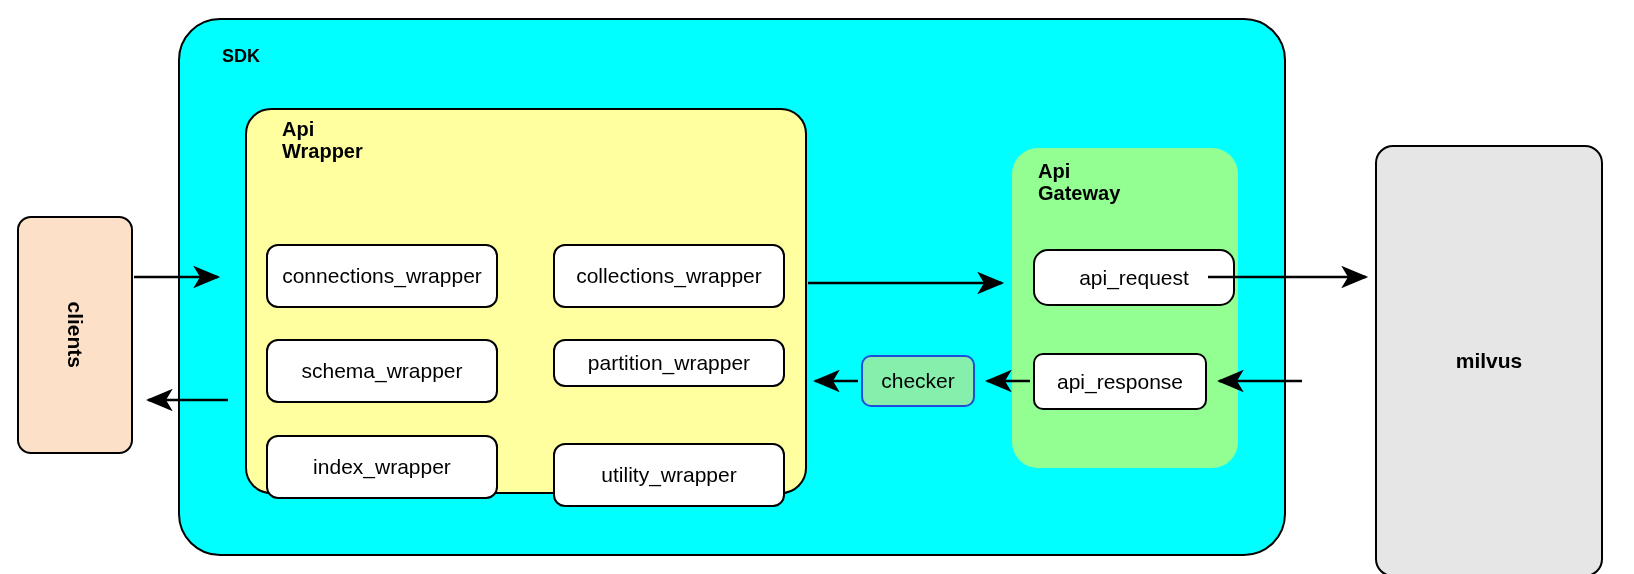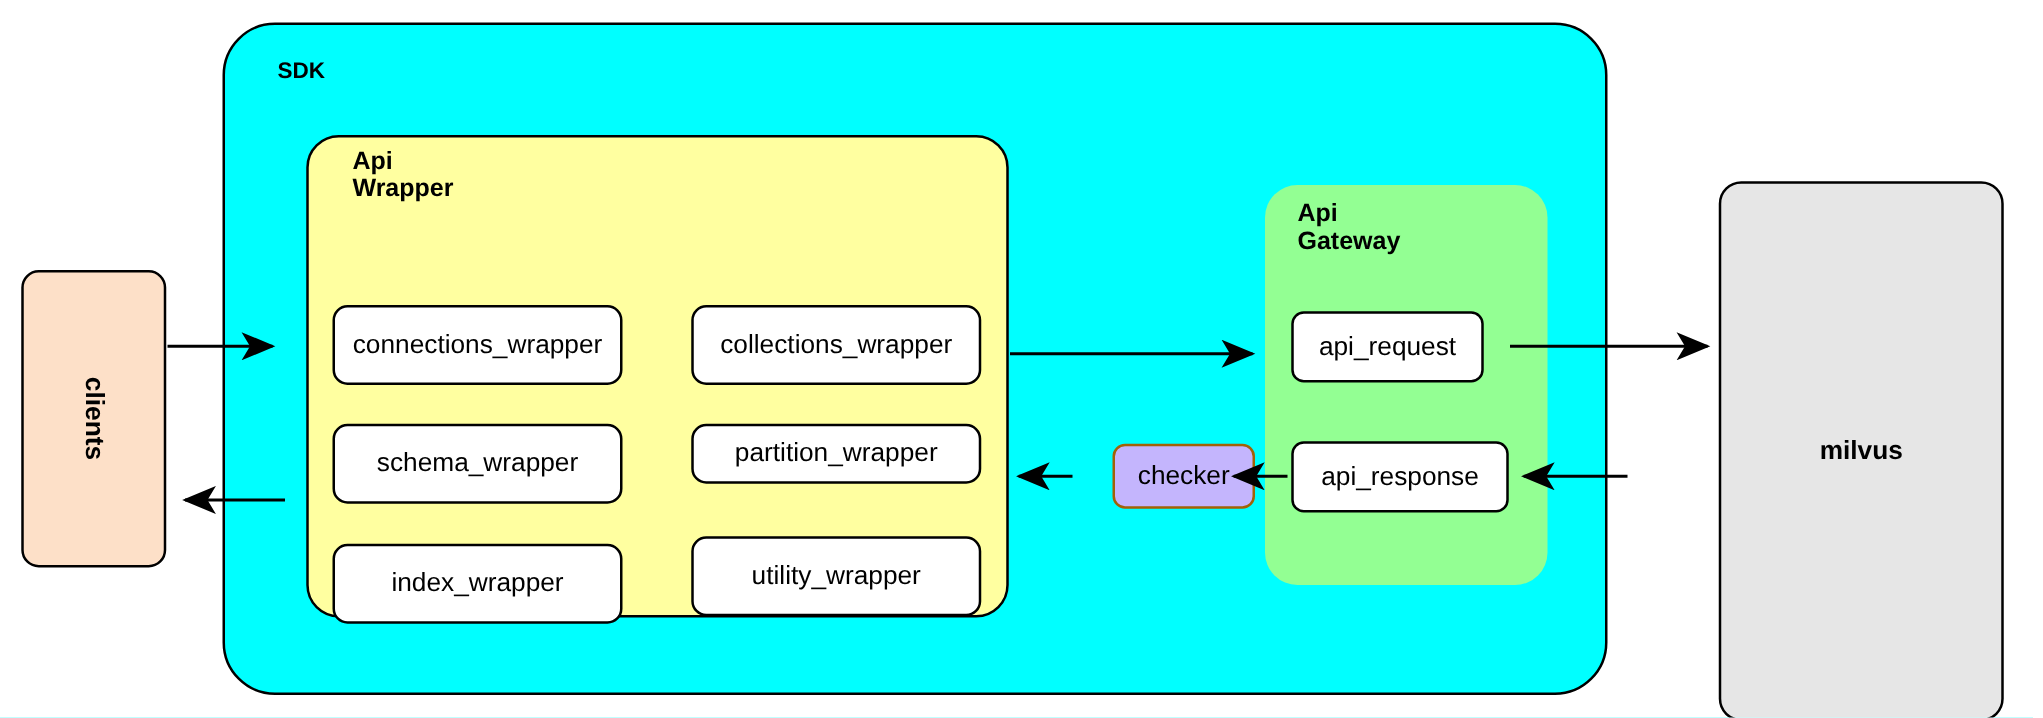--- a/index.html
+++ b/index.html
@@ -137,25 +137,24 @@
     font-size: 21px;
     font-weight: bold;
   }
 
   
   #checker-box {
     left: 861px;
     top: 355px;
     width: 114px;
     height: 52px;
-    background: #c4b5fd;
-    border: 2px solid #a16207;
+    background: #86efac;
+    border: 2px solid #1d4ed8;
     border-radius: 10px;
     font-size: 21px;
-    margin-left: 29px;
   }
 
   #edges {
     position: absolute;
     left: 0;
     top: 0;
     width: 1634px;
     height: 574px;
     pointer-events: none;
   }
@@ -186,34 +185,34 @@
   </div>
   <div class="node wrapper-box" style="left:266px; top:291px; width:232px; height:64px;text-align:right;">
     <span class="lbl">schema_wrapper</span>
   </div>
   <div class="node wrapper-box" style="left:553px; top:291px; width:232px; height:48px;">
     <span class="lbl">partition_wrapper</span>
   </div>
   <div class="node wrapper-box" style="left:266px; top:387px; width:232px; height:64px;justify-content:center;">
     <span class="lbl">index_wrapper</span>
   </div>
-  <div class="node wrapper-box" style="left:553px; top:381px; width:232px; height:64px;">
+  <div class="node wrapper-box" style="left:553px; top:395px; width:232px; height:64px;">
     <span class="lbl">utility_wrapper</span>
   </div>
 
   <div class="node" id="checker-box">
     <span class="lbl">checker</span>
   </div>
 
   <div class="node" id="apigateway-container">
     <span class="lbl" id="apigateway-title">Api
 Gateway</span>
   </div>
 
-  <div class="node gateway-box" style="left:1033px; top:249px; width:154px; height:57px;">
+  <div class="node gateway-box" style="left:1033px; top:249px; width:202px; height:57px;border-radius:15px;">
     <span class="lbl">api_request</span>
   </div>
   <div class="node gateway-box" style="left:1033px; top:353px; width:174px; height:57px;">
     <span class="lbl">api_response</span>
   </div>
 
   <div class="node" id="milvus-box">
     <span class="lbl">milvus</span>
   </div>
 

